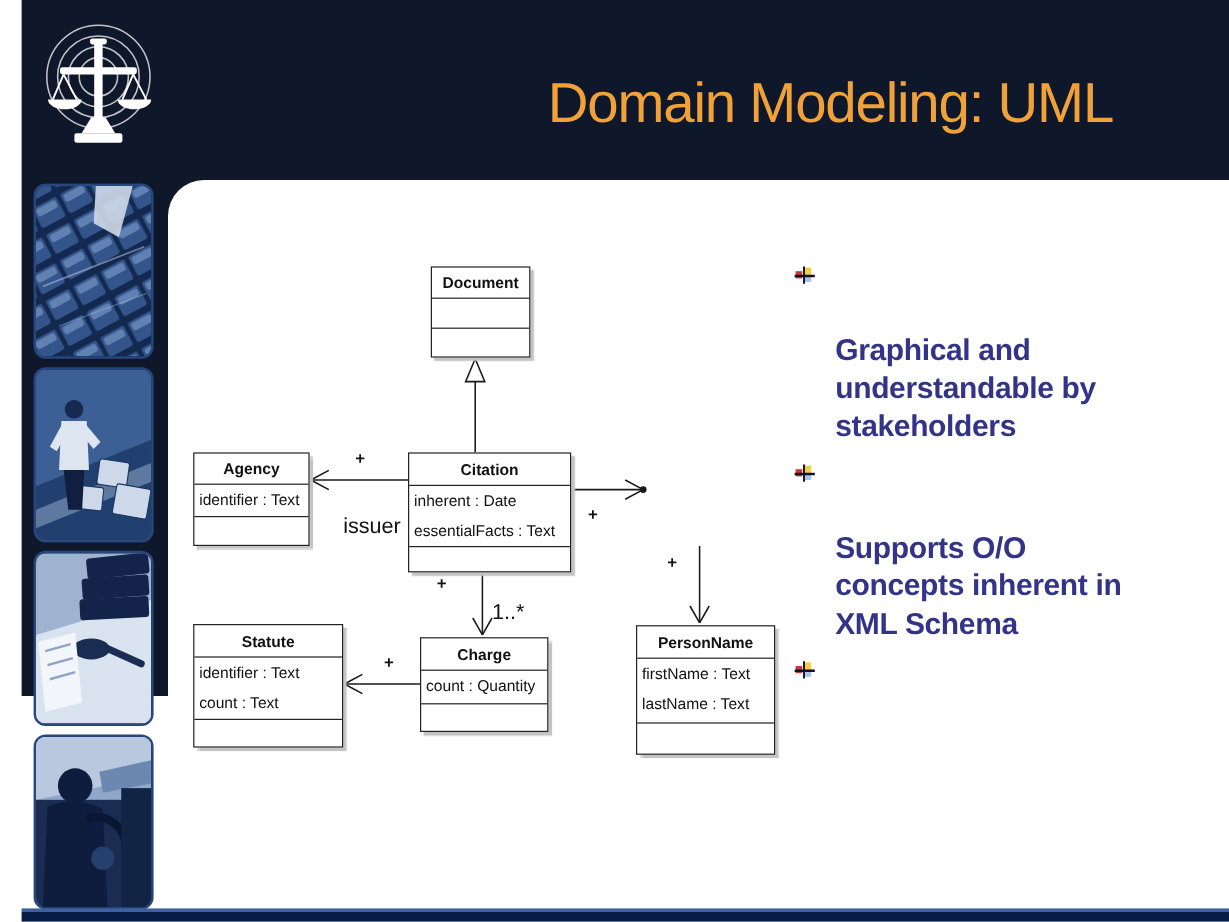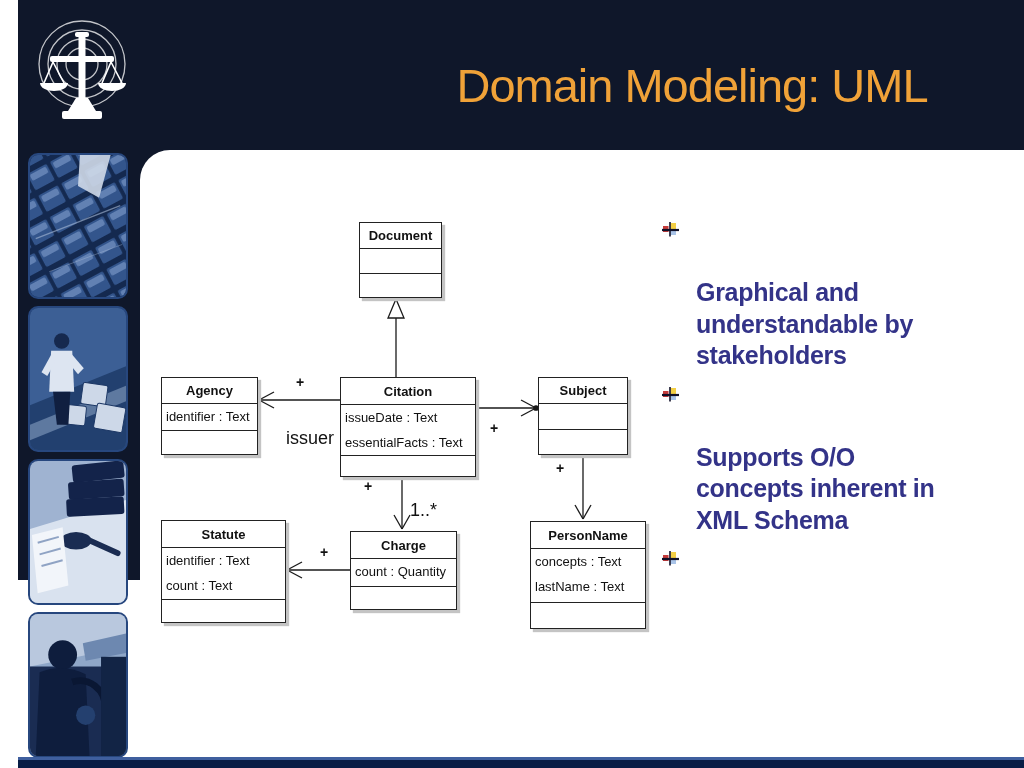--- a/index.html
+++ b/index.html
@@ -180,31 +180,26 @@
       <div class="uml-name" style="height:26px;">Agency</div>
       <div class="uml-attrs" style="height:27px;">
         <div class="attr">identifier : Text</div>
       </div>
       <div class="uml-ops"></div>
     </div>
 
     <div class="uml-class" style="left:200px;top:227px;width:136px;height:100px;">
       <div class="uml-name" style="height:27px;">Citation</div>
       <div class="uml-attrs" style="height:51px;">
-        <div class="attr">issueDate : Text</div>
+        <div class="attr">inherent : Date</div>
         <div class="attr">essentialFacts : Text</div>
       </div>
       <div class="uml-ops"></div>
     </div>
 
-    <div class="uml-class" style="left:398px;top:227px;width:90px;height:78px;">
-      <div class="uml-name" style="height:26px;">Subject</div>
-      <div class="uml-attrs" style="height:26px;"></div>
-      <div class="uml-ops"></div>
-    </div>
 
     <div class="uml-class" style="left:21px;top:370px;width:125px;height:103px;">
       <div class="uml-name" style="height:27px;">Statute</div>
       <div class="uml-attrs" style="height:52px;">
         <div class="attr">identifier : Text</div>
         <div class="attr">count : Text</div>
       </div>
       <div class="uml-ops"></div>
     </div>
 
@@ -212,21 +207,21 @@
       <div class="uml-name" style="height:27px;">Charge</div>
       <div class="uml-attrs" style="height:28px;">
         <div class="attr">count : Quantity</div>
       </div>
       <div class="uml-ops"></div>
     </div>
 
     <div class="uml-class" style="left:390px;top:371px;width:116px;height:108px;">
       <div class="uml-name" style="height:27px;">PersonName</div>
       <div class="uml-attrs" style="height:54px;">
-        <div class="attr">concepts : Text</div>
+        <div class="attr">firstName : Text</div>
         <div class="attr">lastName : Text</div>
       </div>
       <div class="uml-ops"></div>
     </div>
 
     <div class="conn-label mult" style="left:156px;top:224px;">+</div>
     <div class="conn-label" style="left:146px;top:278px;">issuer</div>
     <div class="conn-label mult" style="left:350px;top:270px;">+</div>
     <div class="conn-label mult" style="left:224px;top:328px;">+</div>
     <div class="conn-label" style="left:270px;top:350px;">1..*</div>

